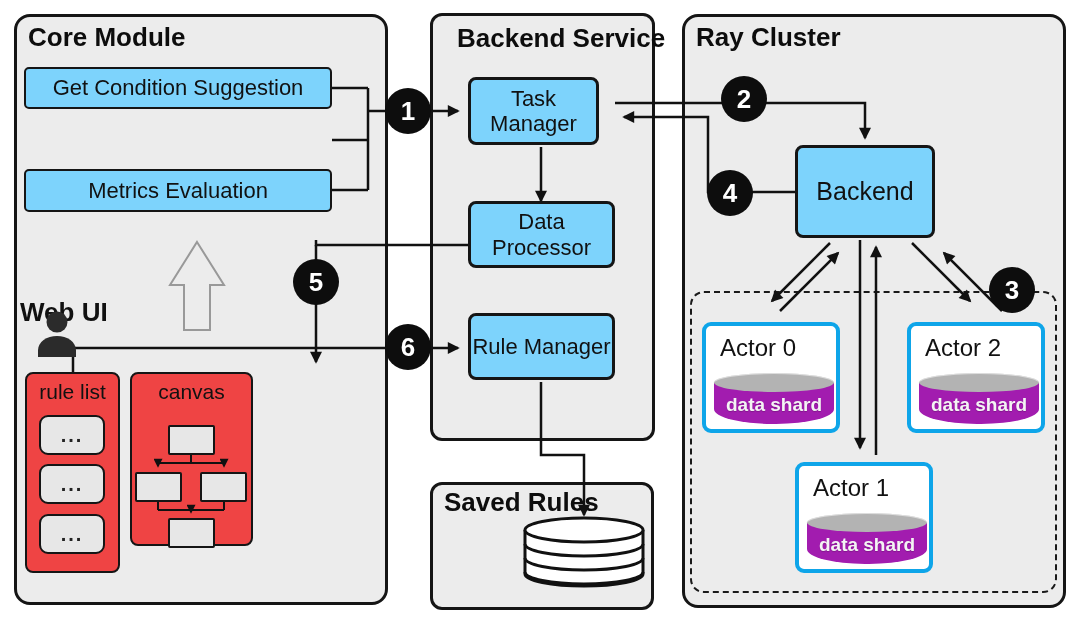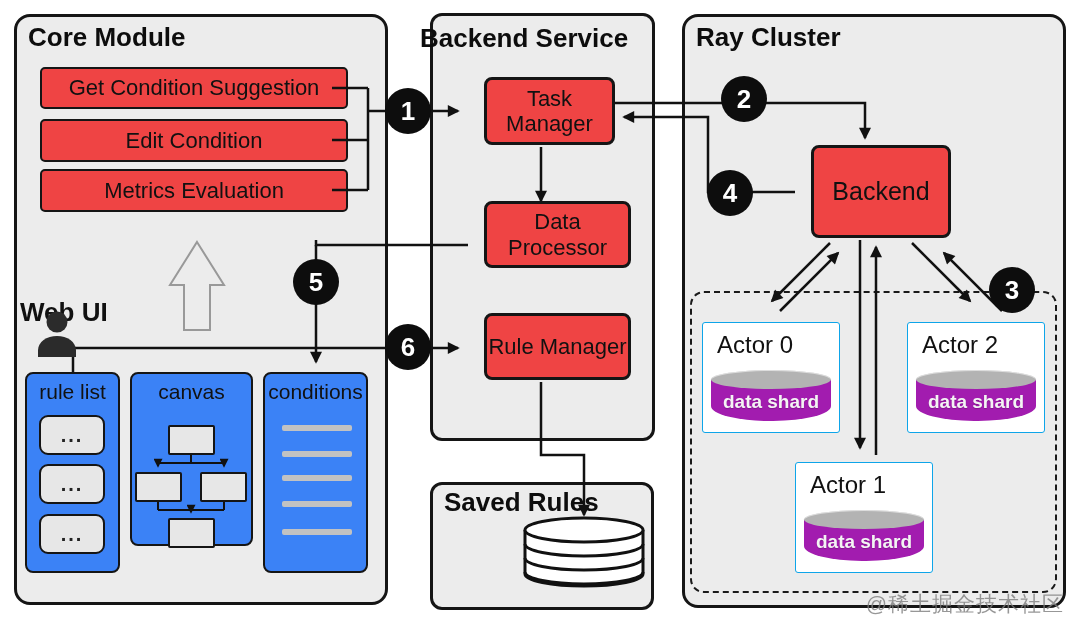--- a/index.html
+++ b/index.html
@@ -6,27 +6,27 @@
   .stage{
     position:relative;width:1080px;height:626px;background:#ffffff;overflow:hidden;
     font-family:"Liberation Sans",sans-serif;color:#111;text-decoration:underline;
   }
   .panel{
     position:absolute;background:#ececec;border:3px solid #151515;border-radius:16px;
     box-sizing:border-box;
   }
   .panel-title{position:absolute;font-size:26px;font-weight:700;color:#0d0d0d;white-space:nowrap;}
   .wbox{
-    position:absolute;background:#ef4444;border:3px solid #151515;border-radius:8px;
+    position:absolute;background:#7dd3fc;border:3px solid #151515;border-radius:8px;
     box-sizing:border-box;display:flex;align-items:center;justify-content:center;
-    text-align:center;font-size:22px;line-height:1.15;color:#111;margin-left:16px;
+    text-align:center;font-size:22px;line-height:1.15;color:#111;
   }
   .action{border-width:2.5px;border-radius:5px;font-size:22px;}
   .subpanel{
-    position:absolute;background:#3b82f6;border:2.5px solid #151515;border-radius:8px;
+    position:absolute;background:#ef4444;border:2.5px solid #151515;border-radius:8px;
     box-sizing:border-box;
   }
   .subpanel .sub-title{
     position:absolute;top:6px;left:0;width:100%;text-align:center;font-size:21px;color:#111;
   }
   .rule-item{
     position:absolute;background:#e7e7e7;border:2px solid #151515;border-radius:9px;
     box-sizing:border-box;display:flex;align-items:center;justify-content:center;
     font-size:20px;font-weight:700;letter-spacing:2px;color:#222;
   }
@@ -34,21 +34,21 @@
   .mini{position:absolute;background:#e7e7e7;border:2px solid #151515;border-radius:2px;box-sizing:border-box;}
   .badge{
     position:absolute;width:46px;height:46px;border-radius:50%;background:#0d0d0d;
     display:flex;align-items:center;justify-content:center;color:#fff;font-size:26px;
     font-weight:700;z-index:6;
   }
   .dashedbox{
     position:absolute;border:2.5px dashed #1a1a1a;border-radius:14px;box-sizing:border-box;z-index:1;
   }
   .actor{
-    position:absolute;background:#ffffff;border:1px solid #0ea5e9;border-radius:3px;
+    position:absolute;background:#ffffff;border:4px solid #0ea5e9;border-radius:9px;
     box-sizing:border-box;z-index:2;
   }
   .actor-title{position:absolute;top:8px;left:14px;font-size:24px;color:#111;}
   .cyl{position:absolute;left:8px;top:56px;width:120px;height:42px;background:#a21caf;
     border-radius:0 0 58px 58px / 0 0 15px 15px;}
   .cyl-top{position:absolute;top:-9px;left:0;width:120px;height:19px;border-radius:50%;
     background:#b3b3b3;box-shadow:0 1px 0 rgba(255,255,255,.55) inset;}
   .cyl-label{position:absolute;left:0;top:12px;width:100%;text-align:center;color:#f4f4f4;
     font-size:19px;font-weight:700;text-shadow:0 1px 1px rgba(0,0,0,.2);}
   .overlay{position:absolute;left:0;top:0;z-index:4;}
@@ -62,53 +62,44 @@
 <body>
 
 <div class="stage">
 
   <div class="panel" style="left:14px;top:14px;width:374px;height:591px;"></div>
   <div class="panel" style="left:430px;top:13px;width:225px;height:428px;border-radius:12px;"></div>
   <div class="panel" style="left:430px;top:482px;width:224px;height:128px;border-radius:12px;"></div>
   <div class="panel" style="left:682px;top:14px;width:384px;height:594px;"></div>
 
   <div class="panel-title" style="left:28px;top:22px;">Core Module</div>
-  <div class="panel-title" style="left:420px;top:23px;">Backend Service</div>
+  <div class="panel-title" style="left:457px;top:23px;">Backend Service</div>
   <div class="panel-title" style="left:696px;top:22px;">Ray Cluster</div>
   <div class="panel-title" style="left:444px;top:487px;">Saved Rules</div>
 
   <div class="wbox action" style="left:24px;top:67px;width:308px;height:42px;">Get Condition Suggestion</div>
-  <div class="wbox action" style="left:24px;top:119px;width:308px;height:43px;">Edit Condition</div>
   <div class="wbox action" style="left:24px;top:169px;width:308px;height:43px;">Metrics Evaluation</div>
 
   <div class="weblabel" style="left:20px;top:265px;">Web UI</div>
 
   <div class="subpanel" style="left:25px;top:372px;width:95px;height:201px;">
     <div class="sub-title">rule list</div>
     <div class="rule-item" style="left:12px;top:41px;width:66px;height:40px;">...</div>
     <div class="rule-item" style="left:12px;top:90px;width:66px;height:40px;">...</div>
     <div class="rule-item" style="left:12px;top:140px;width:66px;height:40px;">...</div>
   </div>
 
   <div class="subpanel" style="left:130px;top:372px;width:123px;height:174px;">
     <div class="sub-title">canvas</div>
   </div>
   <div class="mini" style="left:168px;top:425px;width:47px;height:30px;"></div>
   <div class="mini" style="left:135px;top:472px;width:47px;height:30px;"></div>
   <div class="mini" style="left:200px;top:472px;width:47px;height:30px;"></div>
   <div class="mini" style="left:168px;top:518px;width:47px;height:30px;"></div>
 
-  <div class="subpanel" style="left:263px;top:372px;width:105px;height:201px;">
-    <div class="sub-title">conditions</div>
-    <div class="cond-line" style="left:17px;top:51px;"></div>
-    <div class="cond-line" style="left:17px;top:77px;"></div>
-    <div class="cond-line" style="left:17px;top:101px;"></div>
-    <div class="cond-line" style="left:17px;top:127px;"></div>
-    <div class="cond-line" style="left:17px;top:155px;"></div>
-  </div>
 
   <div class="wbox" style="left:468px;top:77px;width:131px;height:68px;">Task Manager</div>
   <div class="wbox" style="left:468px;top:201px;width:147px;height:67px;">Data Processor</div>
   <div class="wbox" style="left:468px;top:313px;width:147px;height:67px;">Rule Manager</div>
 
   <div class="wbox" style="left:795px;top:145px;width:140px;height:93px;font-size:25px;z-index:2;">Backend</div>
 
   <div class="dashedbox" style="left:690px;top:291px;width:367px;height:302px;"></div>
 
   <div class="actor" style="left:702px;top:322px;width:138px;height:111px;">
@@ -197,14 +188,13 @@
     </g>
   </svg>
 
   <div class="badge" style="left:385px;top:88px;">1</div>
   <div class="badge" style="left:721px;top:76px;">2</div>
   <div class="badge" style="left:989px;top:267px;">3</div>
   <div class="badge" style="left:707px;top:170px;">4</div>
   <div class="badge" style="left:293px;top:259px;">5</div>
   <div class="badge" style="left:385px;top:324px;">6</div>
 
-  <div class="watermark">@稀土掘金技术社区</div>
 </div>
 
 </body></html>

